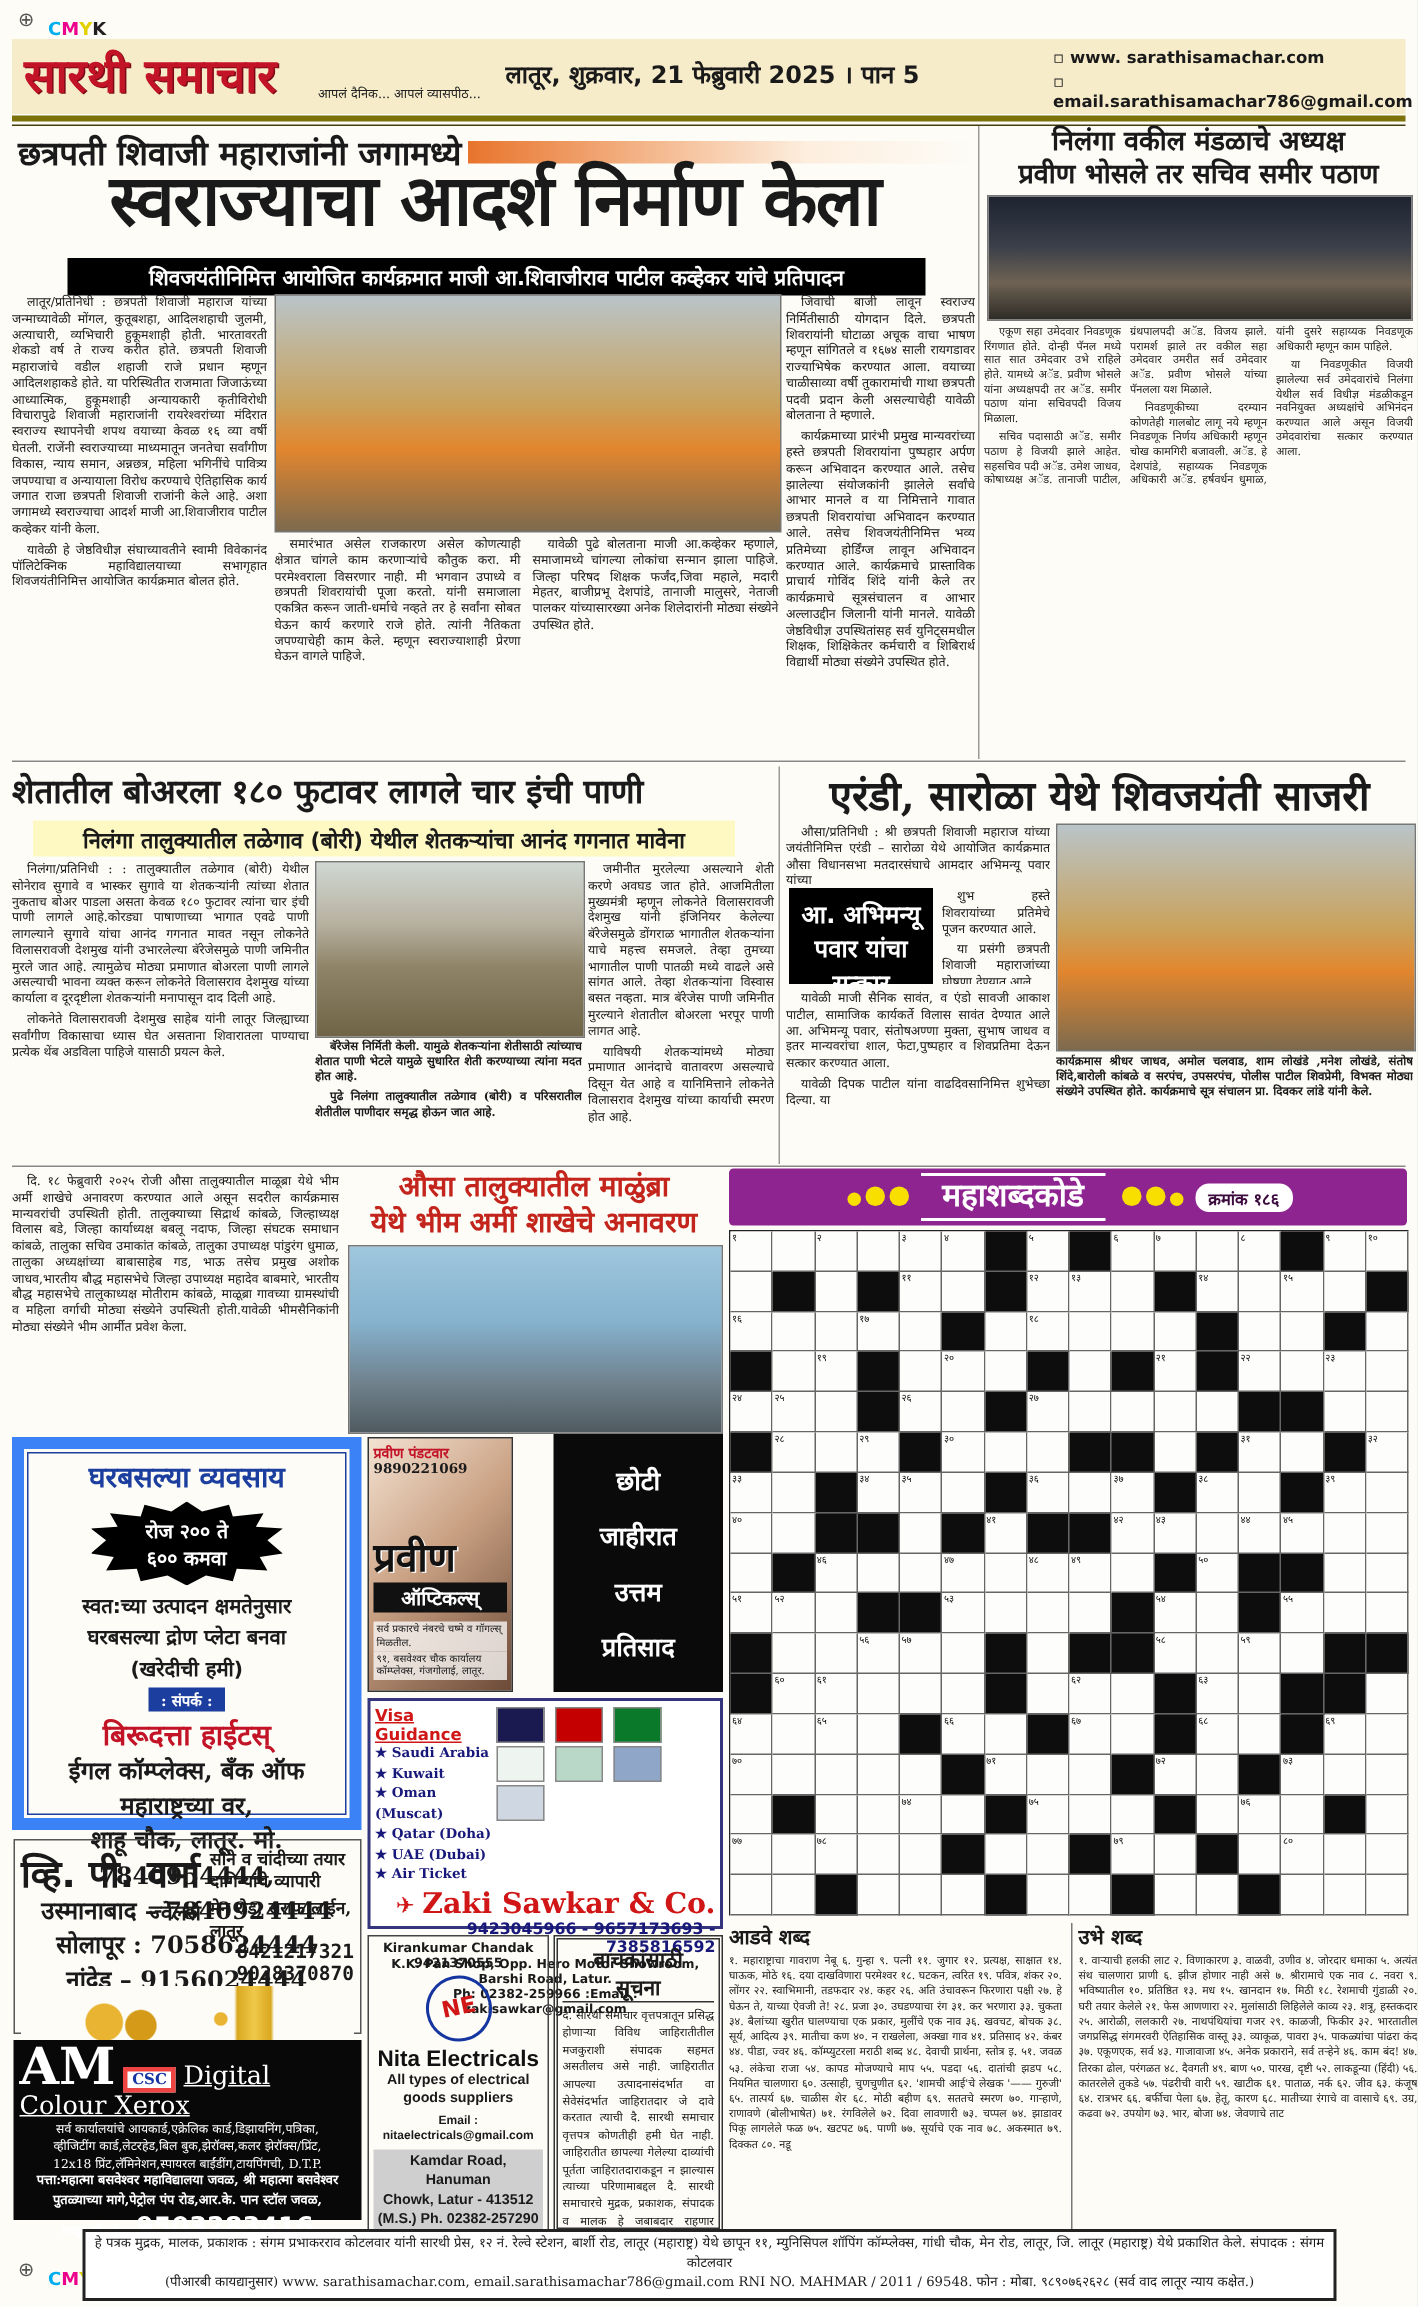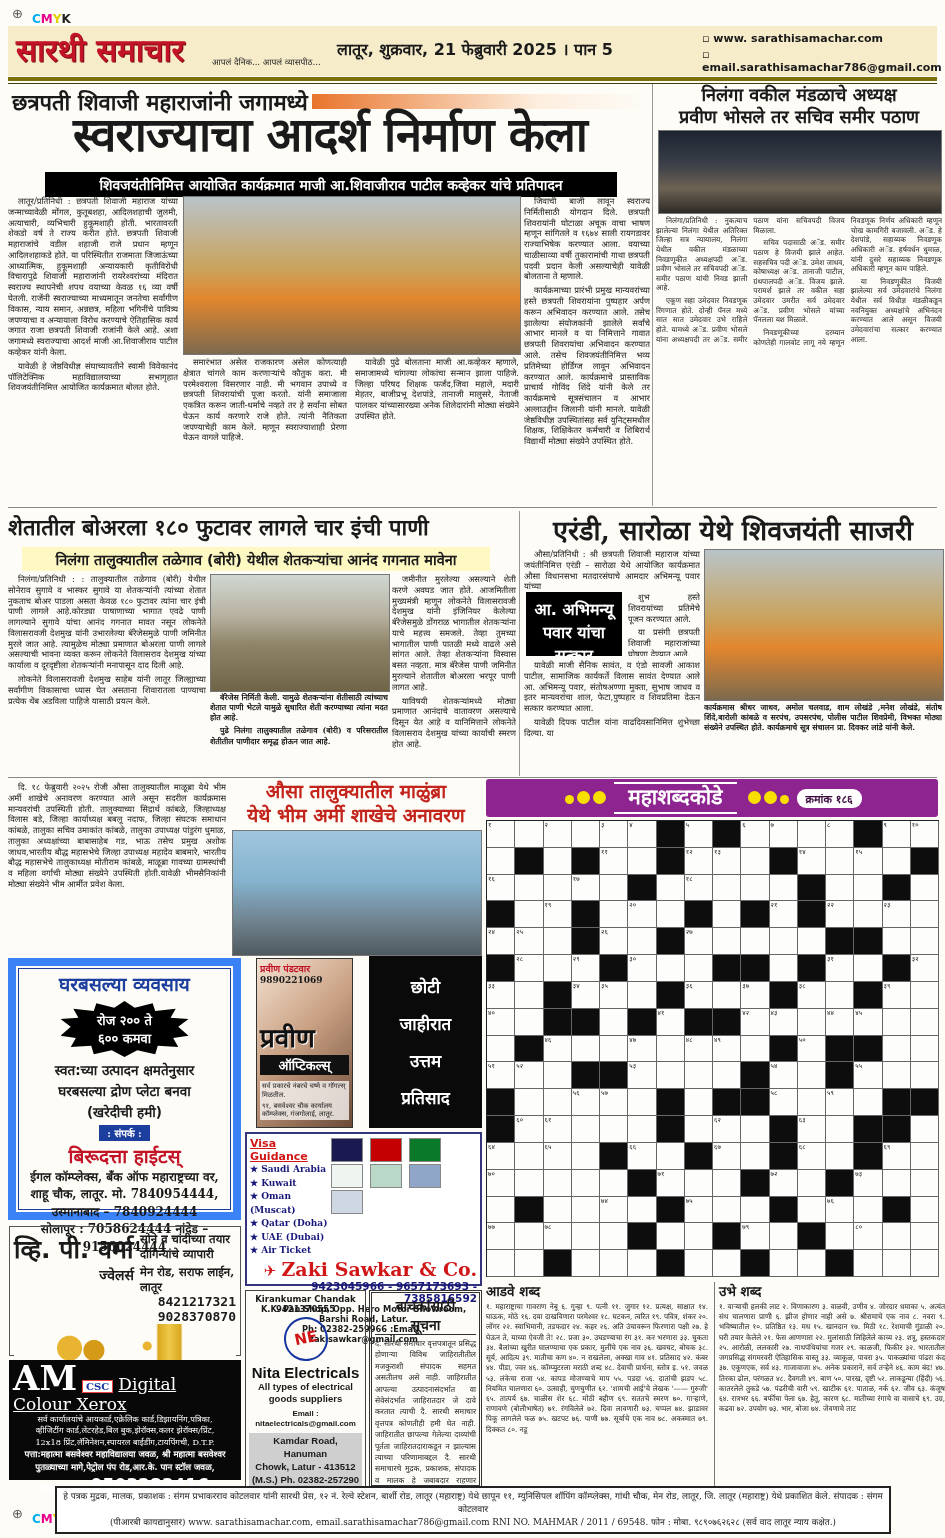--- a/index.html
+++ b/index.html
@@ -68,21 +68,21 @@
   #ad-ghar .inner{border:1px solid #1c3e9e;height:100%;box-sizing:border-box;text-align:center;padding:2px;}
   #ghar-title{color:#1c3e9e;font-size:19px;font-weight:800;font-family:"DejaVu Sans",sans-serif;}
   #ghar-burst{position:relative;margin:4px auto;width:128px;height:56px;background:#000;color:#fff;
         display:flex;flex-direction:column;align-items:center;justify-content:center;
         font-weight:800;font-size:13px;font-family:"DejaVu Sans",sans-serif;
         clip-path:polygon(50% 0%,58% 12%,72% 4%,74% 18%,90% 14%,86% 30%,100% 32%,92% 46%,100% 62%,88% 66%,92% 82%,76% 80%,74% 95%,60% 88%,50% 100%,40% 88%,26% 95%,24% 80%,8% 82%,12% 66%,0% 62%,8% 46%,0% 32%,14% 30%,10% 14%,26% 18%,28% 4%,42% 12%);}
   .ghar-l{font-size:13.5px;font-weight:800;margin-top:3px;font-family:"DejaVu Sans",sans-serif;}
   #ghar-cont{display:inline-block;background:#1c3e9e;color:#fff;font-size:10px;font-weight:bold;
         padding:1px 8px;margin-top:4px;}
   #ghar-brand{color:#c21327;font-size:19px;font-weight:800;font-family:"DejaVu Sans",sans-serif;margin-top:2px;}
-  .ghar-a{font-size:12px;font-weight:bold;line-height:1.45;}
+  .ghar-a{font-size:16px;font-weight:bold;line-height:1.45;}
   #ad-praveen{border:1px solid #333;background:linear-gradient(135deg,#f3e2d2 0%,#caa183 45%,#6b4a38 100%);}
   #pv-name{color:#c21327;font-size:9.5px;font-weight:bold;font-family:"DejaVu Sans",sans-serif;}
   #pv-phone{font-size:9px;font-weight:bold;}
   #pv-brand{font-size:26px;font-weight:800;color:#111;font-family:"DejaVu Serif",serif;text-shadow:1px 1px 0 #fff;}
   #pv-brand2{background:#111;color:#fff;font-size:13px;font-weight:bold;text-align:center;
         padding:1px 0;font-family:"DejaVu Sans",sans-serif;}
   .pv-s{font-size:6.8px;background:rgba(255,255,255,.75);padding:1px 2px;line-height:1.3;}
   #ad-chhoti{background:#0a0a0a;color:#fff;display:flex;flex-direction:column;align-items:center;
         justify-content:space-around;padding:12px 0;}
   #ad-chhoti div{font-size:17px;font-weight:800;font-family:"DejaVu Sans",sans-serif;}
@@ -98,21 +98,21 @@
   #vm-sub{font-size:14px;font-weight:800;text-align:right;font-family:"DejaVu Sans",sans-serif;}
   .vm-r{font-size:11.5px;font-weight:bold;}
   .vm-ph{font-family:"DejaVu Sans Mono",monospace;font-size:13px;font-weight:bold;text-align:right;}
   #vm-gold{height:44px;background:
         radial-gradient(circle at 25% 55%, #e8b431 12px, transparent 13px),
         radial-gradient(circle at 36% 60%, #d49a18 10px, transparent 11px),
         radial-gradient(circle at 60% 50%, #e8b431 4px, transparent 5px),
         linear-gradient(90deg, transparent 64%, #d9a81f 65%, #f0c84a 70%, #d9a81f 75%, transparent 76%),#fdfcf7;}
   #ad-am{background:#080808;color:#fff;padding:3px 4px;}
   #am-brand{font-size:34px;font-weight:800;font-family:"DejaVu Serif",serif;line-height:.9;}
-  #am-csc{background:#fff;color:#1535a0;font-size:10px;font-weight:800;padding:0 3px;border:1px solid #ef4444;}
+  #am-csc{background:#fff;color:#1535a0;font-size:10px;font-weight:800;padding:0 3px;border:3px solid #ef4444;}
   #am-title{font-size:17px;font-family:"DejaVu Serif",serif;text-decoration:underline;}
   .am-l{font-size:8.2px;line-height:1.4;text-align:center;}
   .am-l2{font-size:8.6px;font-weight:bold;line-height:1.45;text-align:center;}
   #am-ph{font-size:17px;font-weight:800;font-family:"DejaVu Sans",sans-serif;}
   #ad-nita{border:1px solid #444;text-align:center;padding:3px;}
   #nt-owner{font-size:8.5px;font-weight:bold;font-family:"DejaVu Sans",sans-serif;}
   #nt-logo{width:40px;height:40px;border:2px solid #1535a0;border-radius:50%;margin:3px auto;
         color:#d01616;font-size:15px;font-weight:800;line-height:38px;font-family:"DejaVu Sans",sans-serif;
         transform:rotate(-12deg);}
   #nt-brand{font-size:15px;font-weight:800;color:#111;font-family:"Liberation Sans",sans-serif;}
@@ -178,21 +178,20 @@
     </div>
 
   <div class="abs vrule" style="left:652px;top:84px;height:422px;"></div>
 
   <div class="abs h2" style="left:656px;top:84px;width:286px;text-align:center;font-size:18px;line-height:1.2;">
     <div>निलंगा वकील मंडळाचे अध्यक्ष</div>
     <div>प्रवीण भोसले तर सचिव समीर पठाण</div>
   </div>
   <div class="abs photo night" style="left:658px;top:130px;width:282px;height:82px;"></div>
   <div class="abs just" style="left:656px;top:216px;width:286px;height:290px;column-count:3;column-gap:6px;font-size:7.3px;line-height:1.32;overflow:hidden;">
-      <p>निलंगा/प्रतिनिधी : नुकत्याच झालेल्या निलंगा येथील अतिरिक्त जिल्हा सत्र न्यायालय, निलंगा येथील वकील मंडळाच्या निवडणूकीत अध्यक्षपदी अॅड. प्रवीण भोसले तर सचिवपदी अॅड. समीर पठाण यांची निवड झाली आहे.</p>
       <p>एकूण सहा उमेदवार निवडणूक रिंगणात होते. दोन्ही पॅनल मध्ये सात सात उमेदवार उभे राहिले होते. यामध्ये अॅड. प्रवीण भोसले यांना अध्यक्षपदी तर अॅड. समीर पठाण यांना सचिवपदी विजय मिळाला.</p>
       <p>सचिव पदासाठी अॅड. समीर पठाण हे विजयी झाले आहेत. सहसचिव पदी अॅड. उमेश जाधव, कोषाध्यक्ष अॅड. तानाजी पाटील, ग्रंथपालपदी अॅड. विजय झाले. परामर्श झाले तर वकील सहा उमेदवार उमरीत सर्व उमेदवार अॅड. प्रवीण भोसले यांच्या पॅनलला यश मिळाले.</p>
       <p>निवडणूकीच्या दरम्यान कोणतेही गालबोट लागू नये म्हणून निवडणूक निर्णय अधिकारी म्हणून चोख कामगिरी बजावली. अॅड. हे देशपांडे, सहाय्यक निवडणूक अधिकारी अॅड. हर्षवर्धन धुमाळ, यांनी दुसरे सहाय्यक निवडणूक अधिकारी म्हणून काम पाहिले.</p>
       <p>या निवडणूकीत विजयी झालेल्या सर्व उमेदवारांचे निलंगा येथील सर्व विधीज्ञ मंडळीकडून नवनियुक्त अध्यक्षांचे अभिनंदन करण्यात आले असून विजयी उमेदवारांचा सत्कार करण्यात आला.</p>
     </div>
 
   <div class="abs hrule" style="left:8px;top:507px;width:929px;"></div>
 
   <div class="abs h2" style="left:8px;top:511px;width:508px;font-size:22px;text-align:left;">शेतातील बोअरला १८० फुटावर लागले चार इंची पाणी</div>
   <div class="abs" id="bore-sub" style="left:22px;top:547px;width:468px;">निलंगा तालुक्यातील तळेगाव (बोरी) येथील शेतकऱ्यांचा आनंद गगनात मावेना</div>
@@ -701,21 +700,21 @@
       <div class="ghar-l">(खरेदीची हमी)</div>
       <div><span id="ghar-cont">: संपर्क :</span></div>
       <div id="ghar-brand">बिरूदत्ता हाईटस्</div>
       <div class="ghar-a">ईगल कॉम्प्लेक्स, बँक ऑफ महाराष्ट्रच्या वर,</div>
       <div class="ghar-a">शाहू चौक, लातूर. मो. 7840954444,</div>
       <div class="ghar-a">उस्मानाबाद – 7840924444</div>
       <div class="ghar-a">सोलापूर : 7058624444   नांदेड – 9156024444</div>
     </div>
   </div>
 
-  <div class="abs ad" id="ad-praveen" style="left:256px;top:958px;width:97px;height:170px;padding:3px;">
+  <div class="abs ad" id="ad-praveen" style="left:245px;top:958px;width:97px;height:170px;padding:3px;">
     <div id="pv-name">प्रवीण पंडटवार</div>
     <div id="pv-phone">9890221069</div>
     <div style="height:34px;"></div>
     <div id="pv-brand">प्रवीण</div>
     <div id="pv-brand2">ऑप्टिकल्स्</div>
     <div class="pv-s" style="margin-top:6px;">सर्व प्रकारचे नंबरचे चष्मे व गॉगल्स् मिळतील.</div>
     <div class="pv-s">९१, बसवेश्वर चौक कार्यालय कॉम्प्लेक्स, गंजगोलाई, लातूर.</div>
   </div>
 
   <div class="abs ad" id="ad-chhoti" style="left:369px;top:956px;width:113px;height:172px;">

